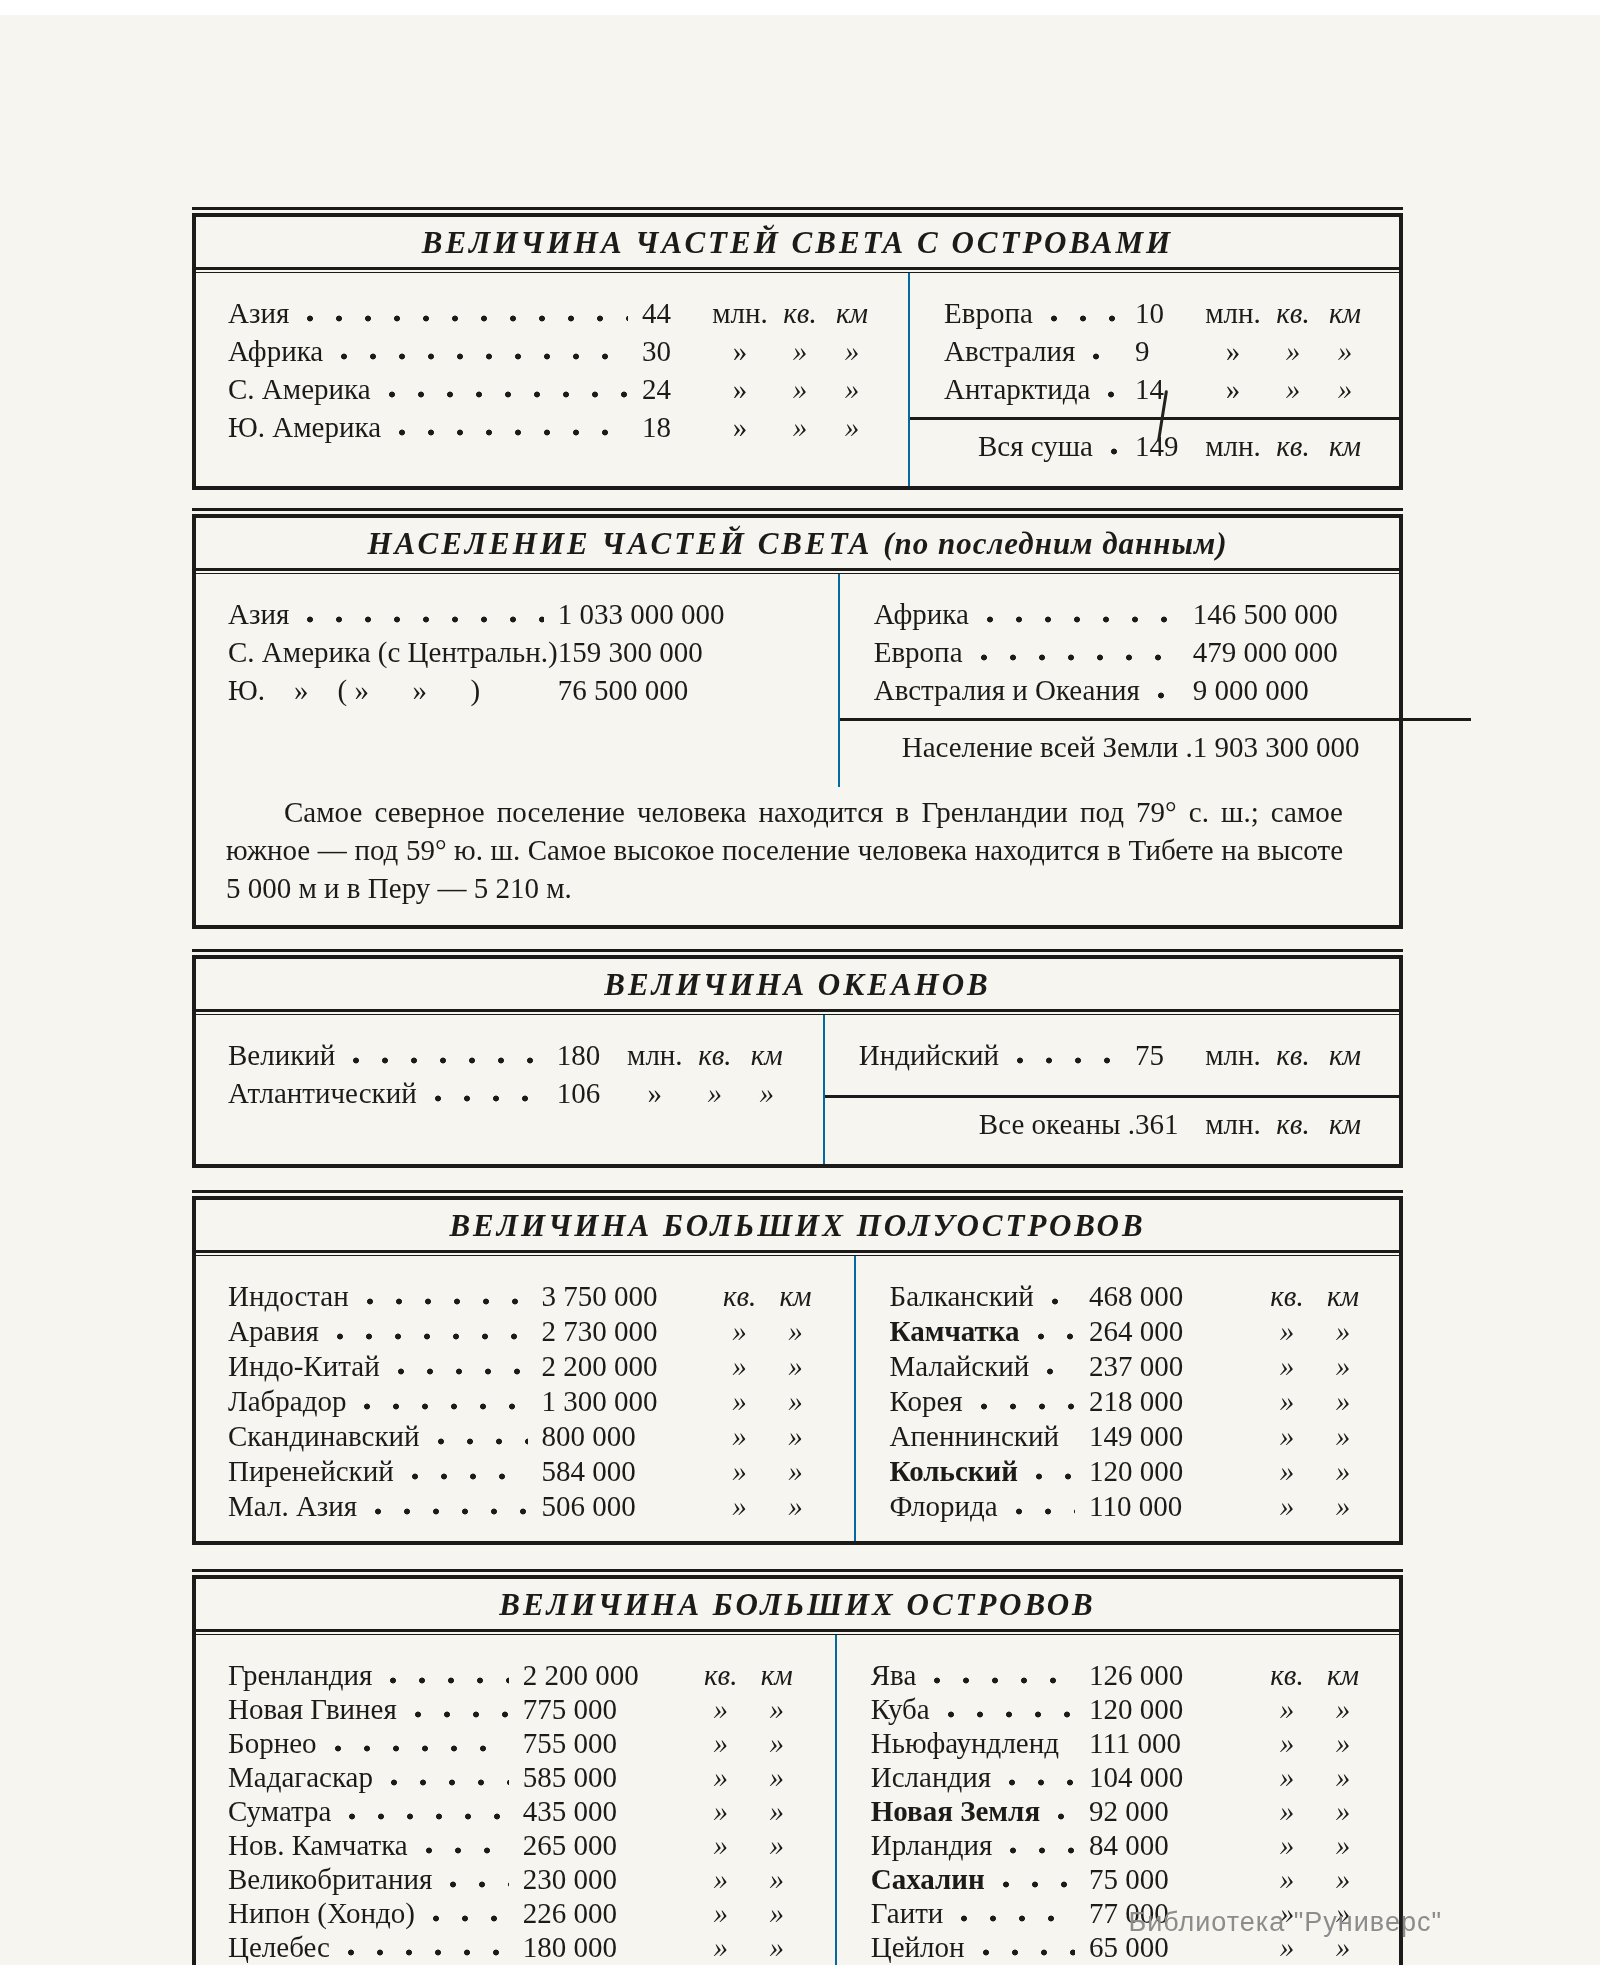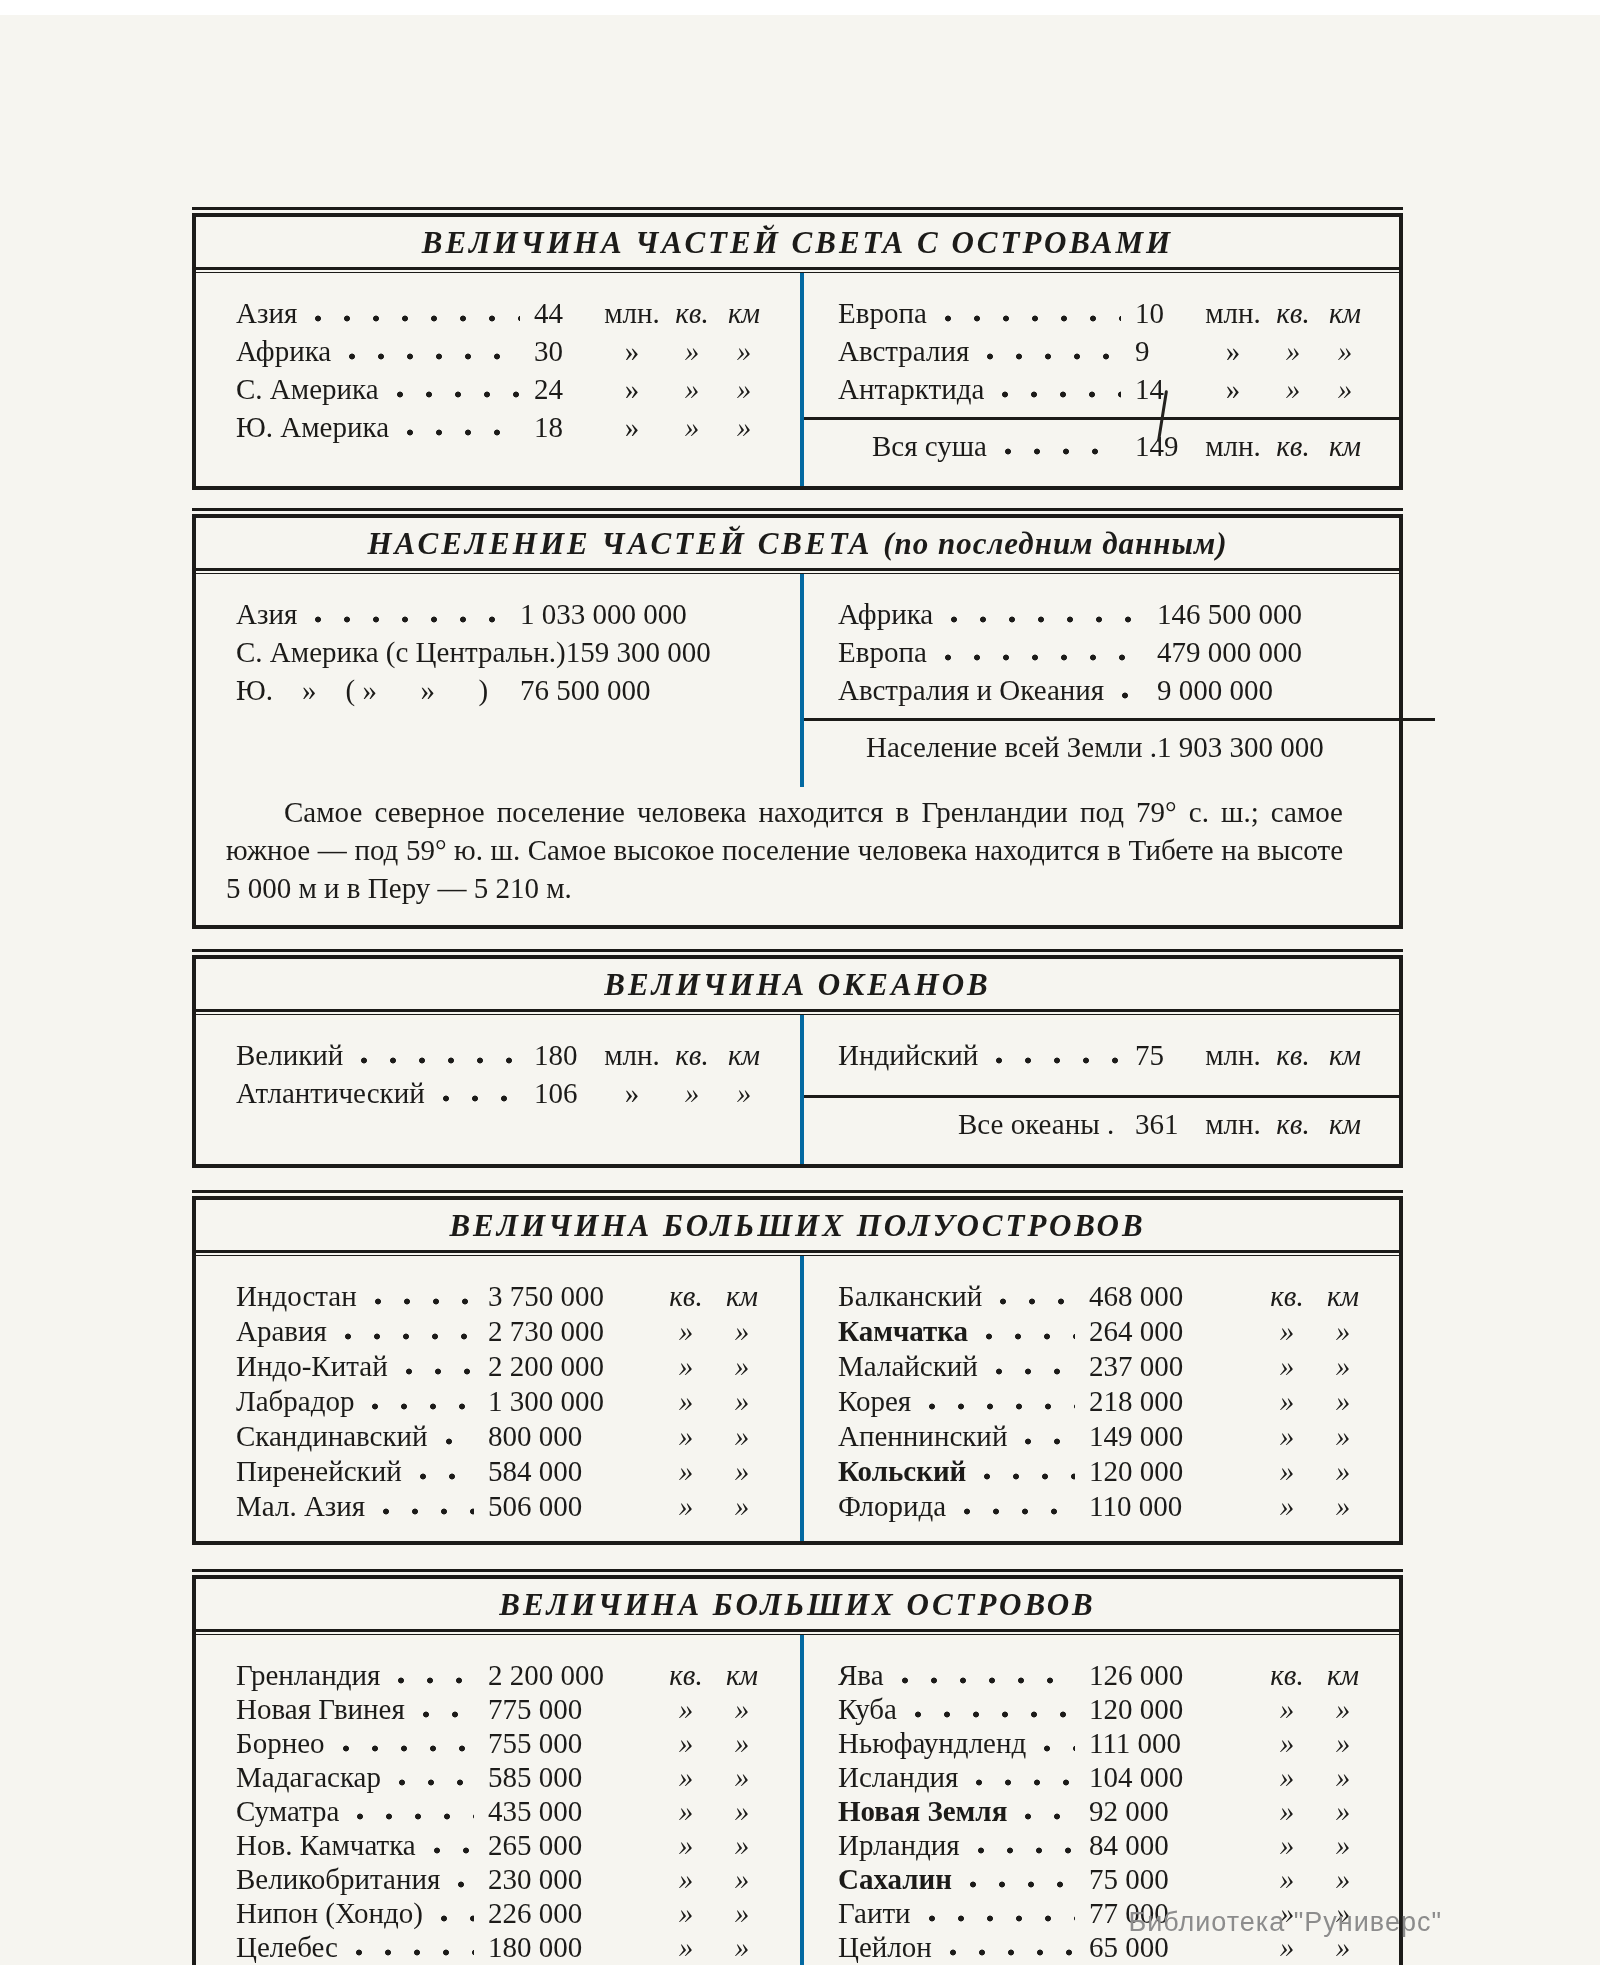--- a/index.html
+++ b/index.html
@@ -28,22 +28,22 @@
     text-align:center;
     font-style:italic;font-weight:bold;
     font-size:31px;letter-spacing:3px;
     padding:8px 0 6px;
     border-bottom:3px solid #1c1b19;
     white-space:nowrap;
   }
   .ttitle .tnote{letter-spacing:1px;}
   .tbody2{display:flex;border-top:1px solid #1c1b19;margin-top:2px;}
   .col{box-sizing:border-box;}
-  .colL{width:604px;padding:24px 30px 16px 40px;}
-  .colR{flex:1;border-left:4px solid #0369a1;padding:24px 28px 16px 34px;}
+  .colL{width:712px;padding:24px 30px 16px 32px;}
+  .colR{flex:1;border-left:2px solid #0369a1;padding:24px 28px 16px 34px;}
 
   
   .row{display:flex;align-items:baseline;height:38px;font-size:29px;}
   .s4 .row{height:35px;}
   .s5 .row{height:34px;}
   .nm{white-space:pre;}
   .nm.b{font-weight:bold;}
   .lead{
     flex:1 1 auto;height:9px;margin:0 14px 0 16px;
     background-image:radial-gradient(circle at 5px 4.5px, #1c1b19 2.6px, transparent 3.3px);

